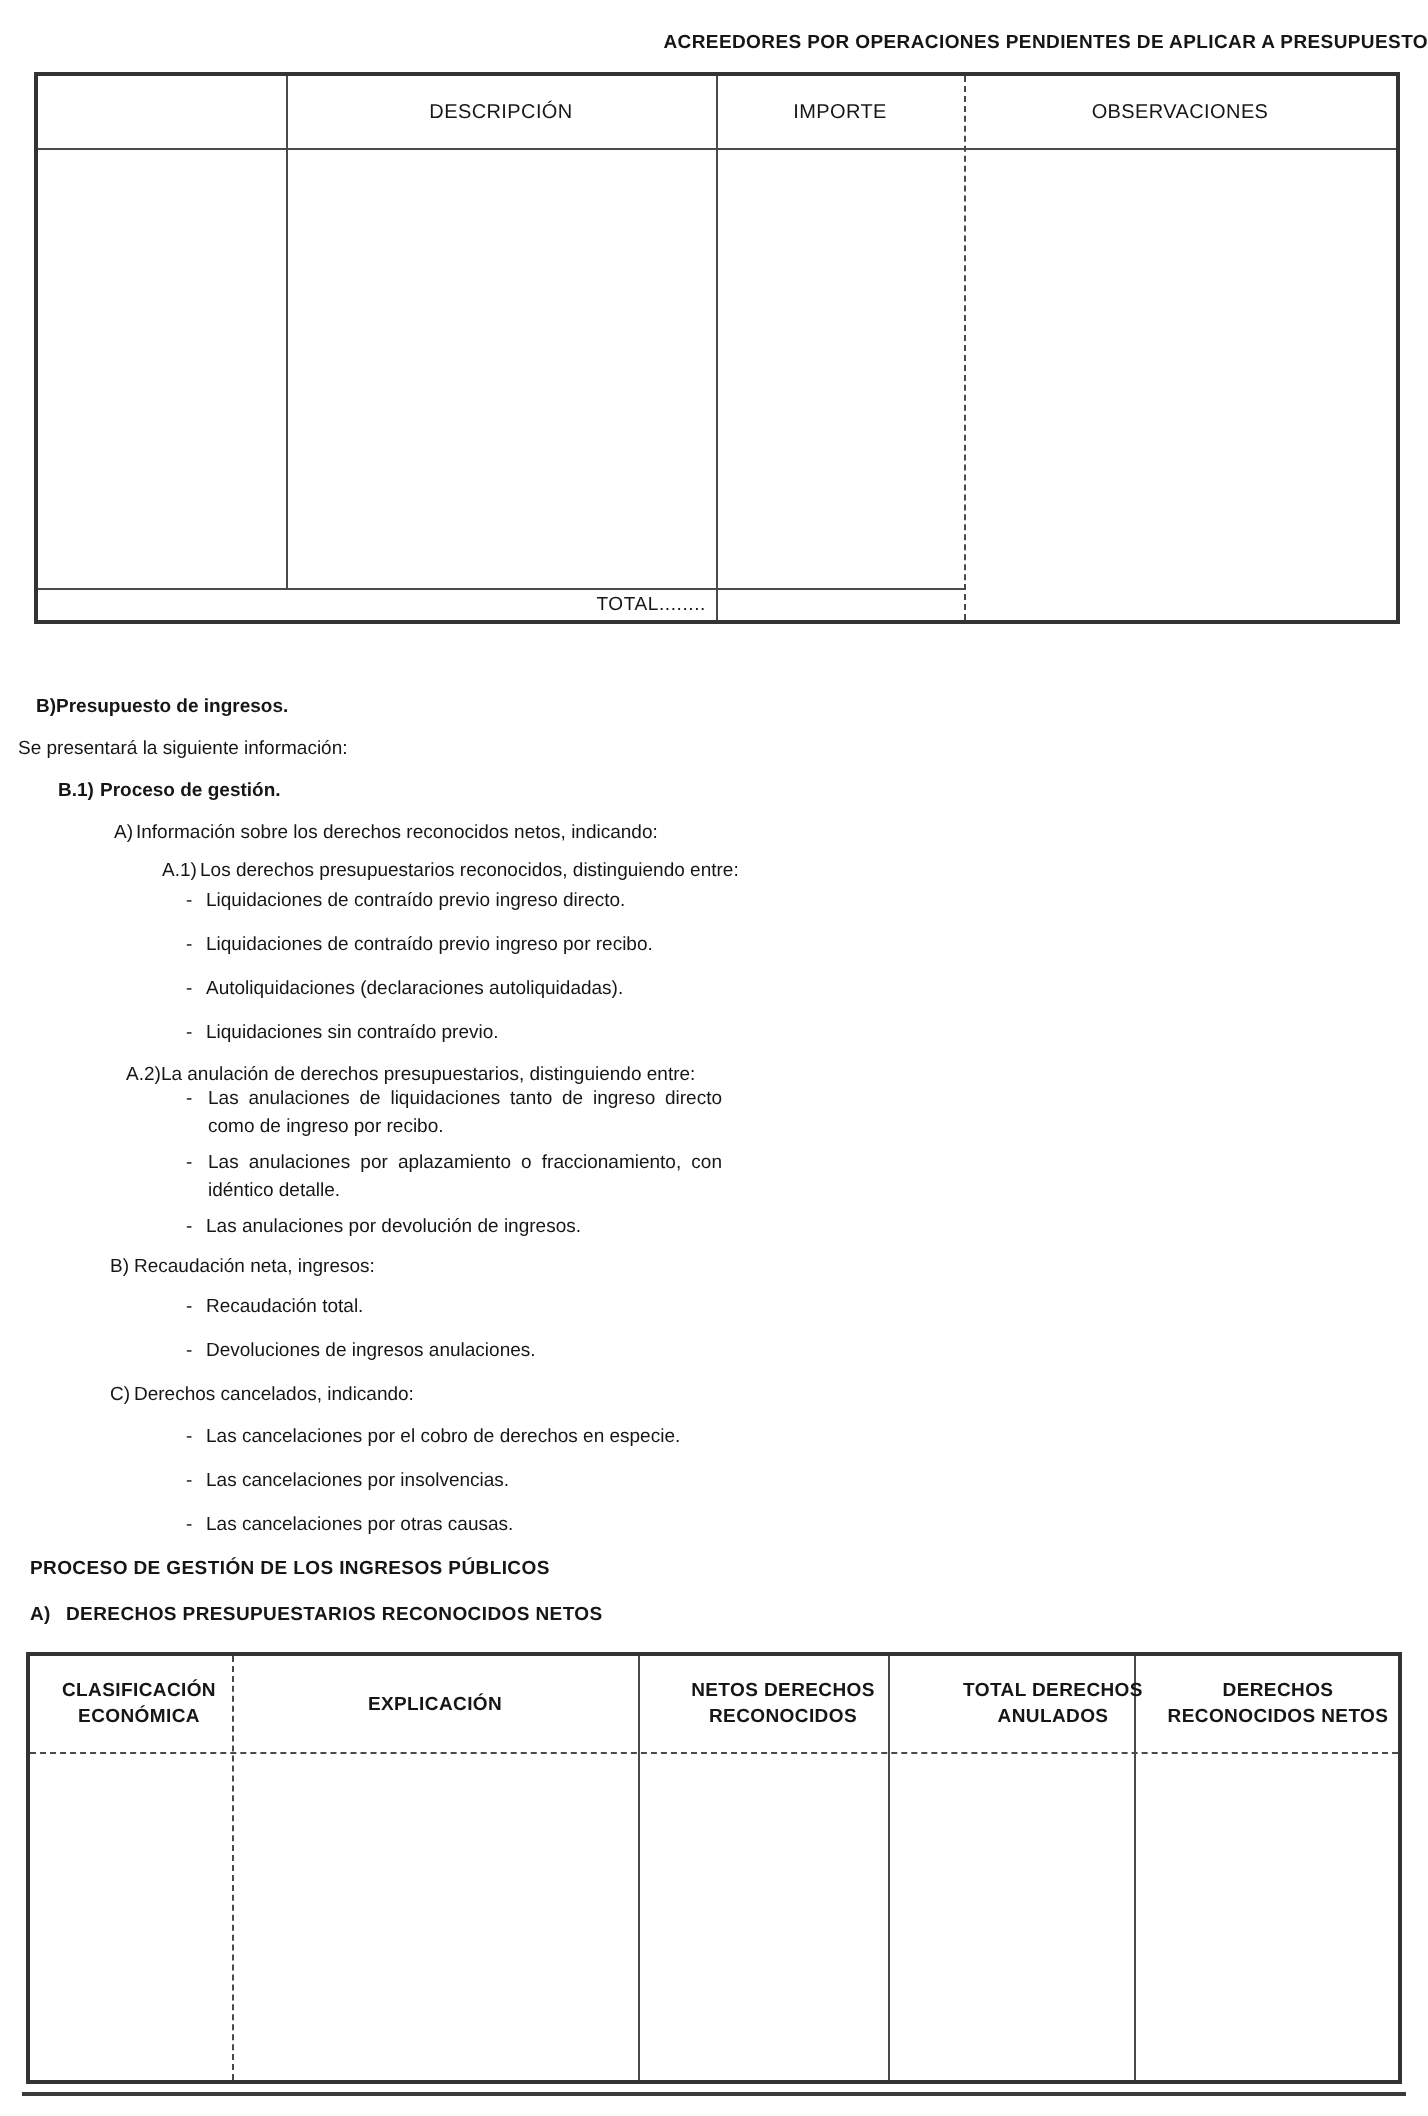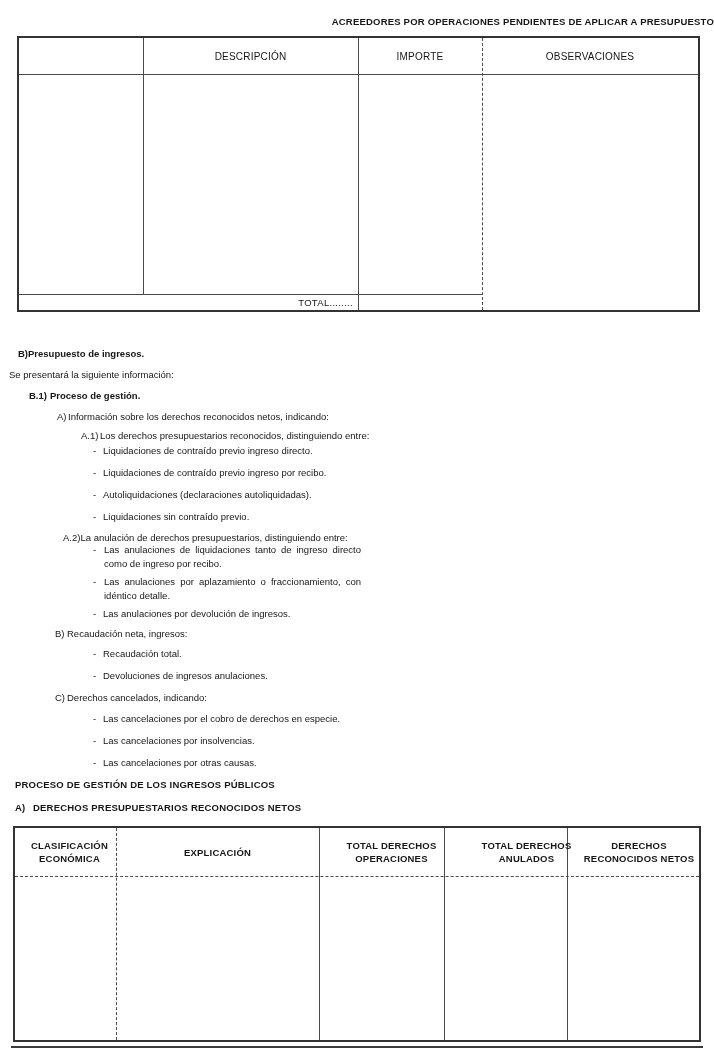--- a/index.html
+++ b/index.html
@@ -94,20 +94,20 @@
 
     <div class="hline dash" style="left:0;top:48px;width:684px;"></div>
 
     <div class="vline dash" style="left:101px;top:0;height:212px;"></div>
     <div class="vline" style="left:304px;top:0;height:212px;"></div>
     <div class="vline" style="left:429px;top:0;height:212px;"></div>
     <div class="vline" style="left:552px;top:0;height:212px;"></div>
 
     <div class="hcell b" style="left:0;top:0;width:101px;height:48px;padding:0 4px;">CLASIFICACIÓN ECONÓMICA</div>
     <div class="hcell b" style="left:101px;top:0;width:203px;height:48px;">EXPLICACIÓN</div>
-    <div class="hcell b" style="left:304px;top:0;width:125px;height:48px;padding:0 10px;">TOTAL DERECHOS OPERACIONES</div>
+    <div class="hcell b" style="left:304px;top:0;width:125px;height:48px;padding:0 10px;">NETOS DERECHOS RECONOCIDOS</div>
     <div class="hcell b" style="left:429px;top:0;width:123px;height:48px;padding:0 21px;">TOTAL DERECHOS ANULADOS</div>
     <div class="hcell b" style="left:552px;top:0;width:132px;height:48px;padding:0 6px;">DERECHOS RECONOCIDOS NETOS</div>
   </div>
 
   <div class="cutline" style="left:11px;top:1046px;width:692px;"></div>
 
 </div>
 
 </body></html>

